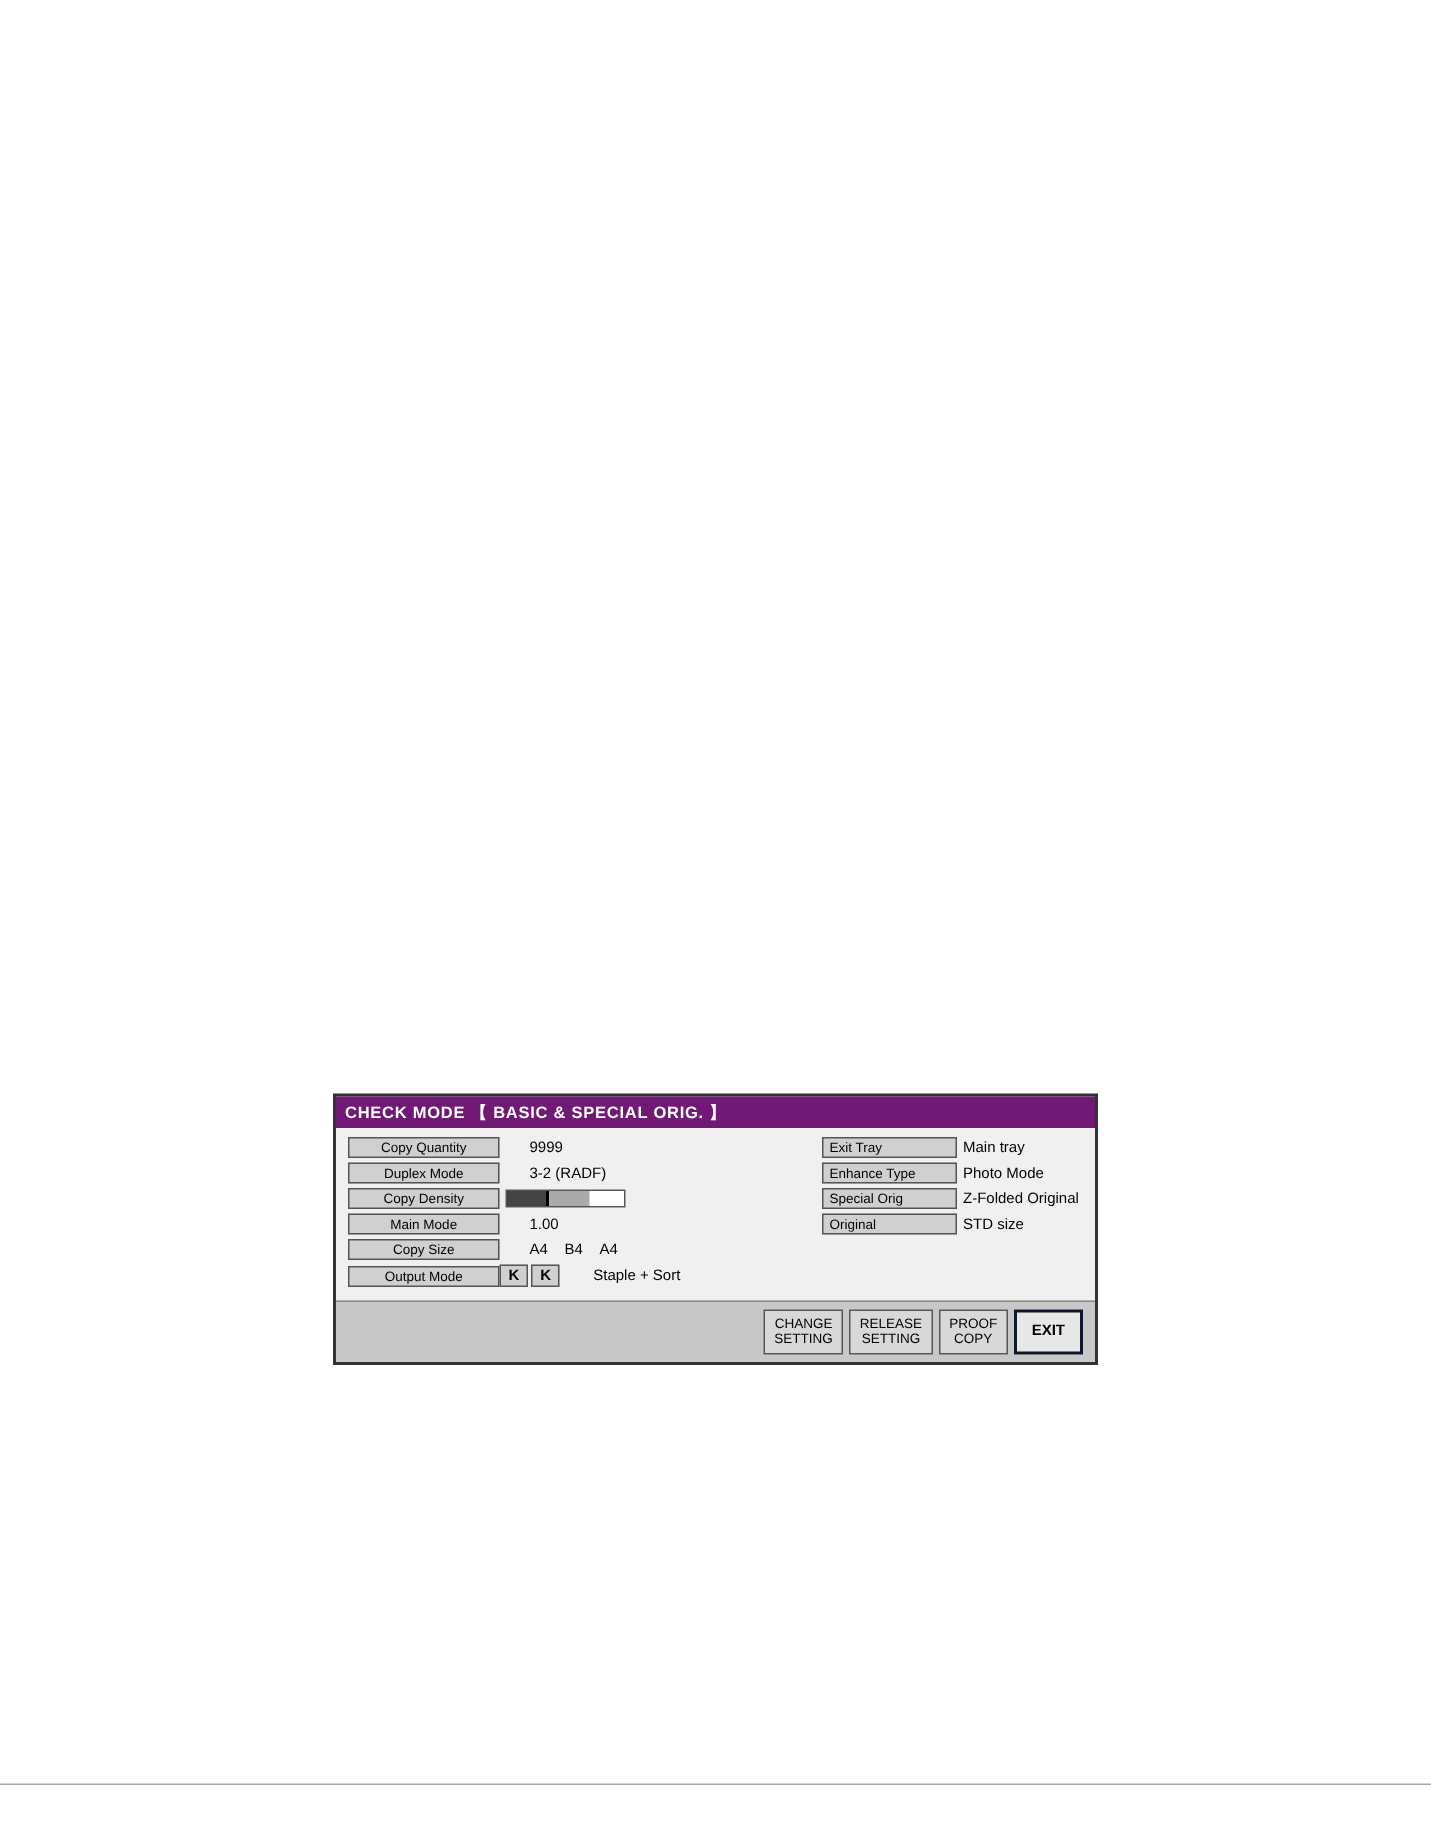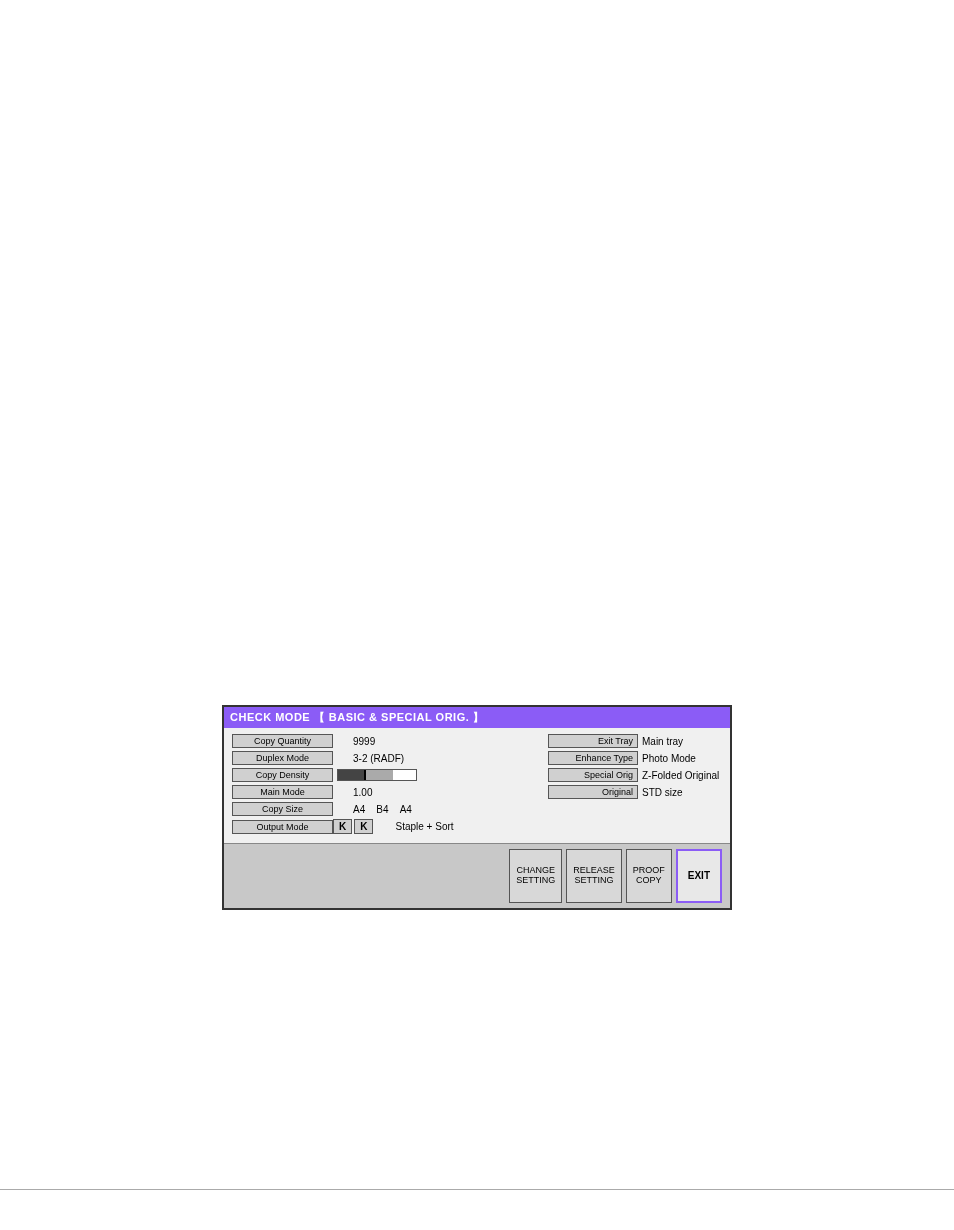--- a/index.html
+++ b/index.html
@@ -27,21 +27,21 @@
       padding-bottom: 320px;
     }
 
     .dialog-box {
       width: 510px;
       border: 2px solid #333;
       background: #f0f0f0;
     }
 
     .dialog-title-bar {
-      background: #8b5cf6;
+      background: #701a75;
       color: #fff;
       font-size: 11px;
       font-weight: bold;
       padding: 3px 6px;
       letter-spacing: 0.5px;
     }
 
     .dialog-content {
       background: #f0f0f0;
       padding: 6px 8px;
@@ -77,21 +77,21 @@
       align-items: center;
       margin-left: auto;
     }
 
     .right-label-btn {
       background: #d0d0d0;
       border: 1px solid #555;
       font-size: 9px;
       padding: 1px 4px;
       width: 90px;
-      text-align: right;
+      text-align: left;
       white-space: nowrap;
       color: #000;
       margin-left: 26px;
     }
 
     .right-value-text {
       font-size: 10px;
       color: #000;
       margin-left: 4px;
       min-width: 80px;
@@ -154,24 +154,24 @@
       font-size: 9px;
       padding: 3px 6px;
       text-align: center;
       cursor: pointer;
       min-width: 46px;
       line-height: 1.2;
     }
 
     .footer-btn-exit {
       background: #e8e8e8;
-      border: 2px solid #8b5cf6;
+      border: 2px solid #0f172a;
       font-size: 10px;
       font-weight: bold;
-      padding: 19px 10px;
+      padding: 7px 10px;
       cursor: pointer;
     }
 
     .bottom-line {
       position: absolute;
       bottom: 40px;
       left: 0;
       right: 0;
       height: 1px;
       background: #aaa;

